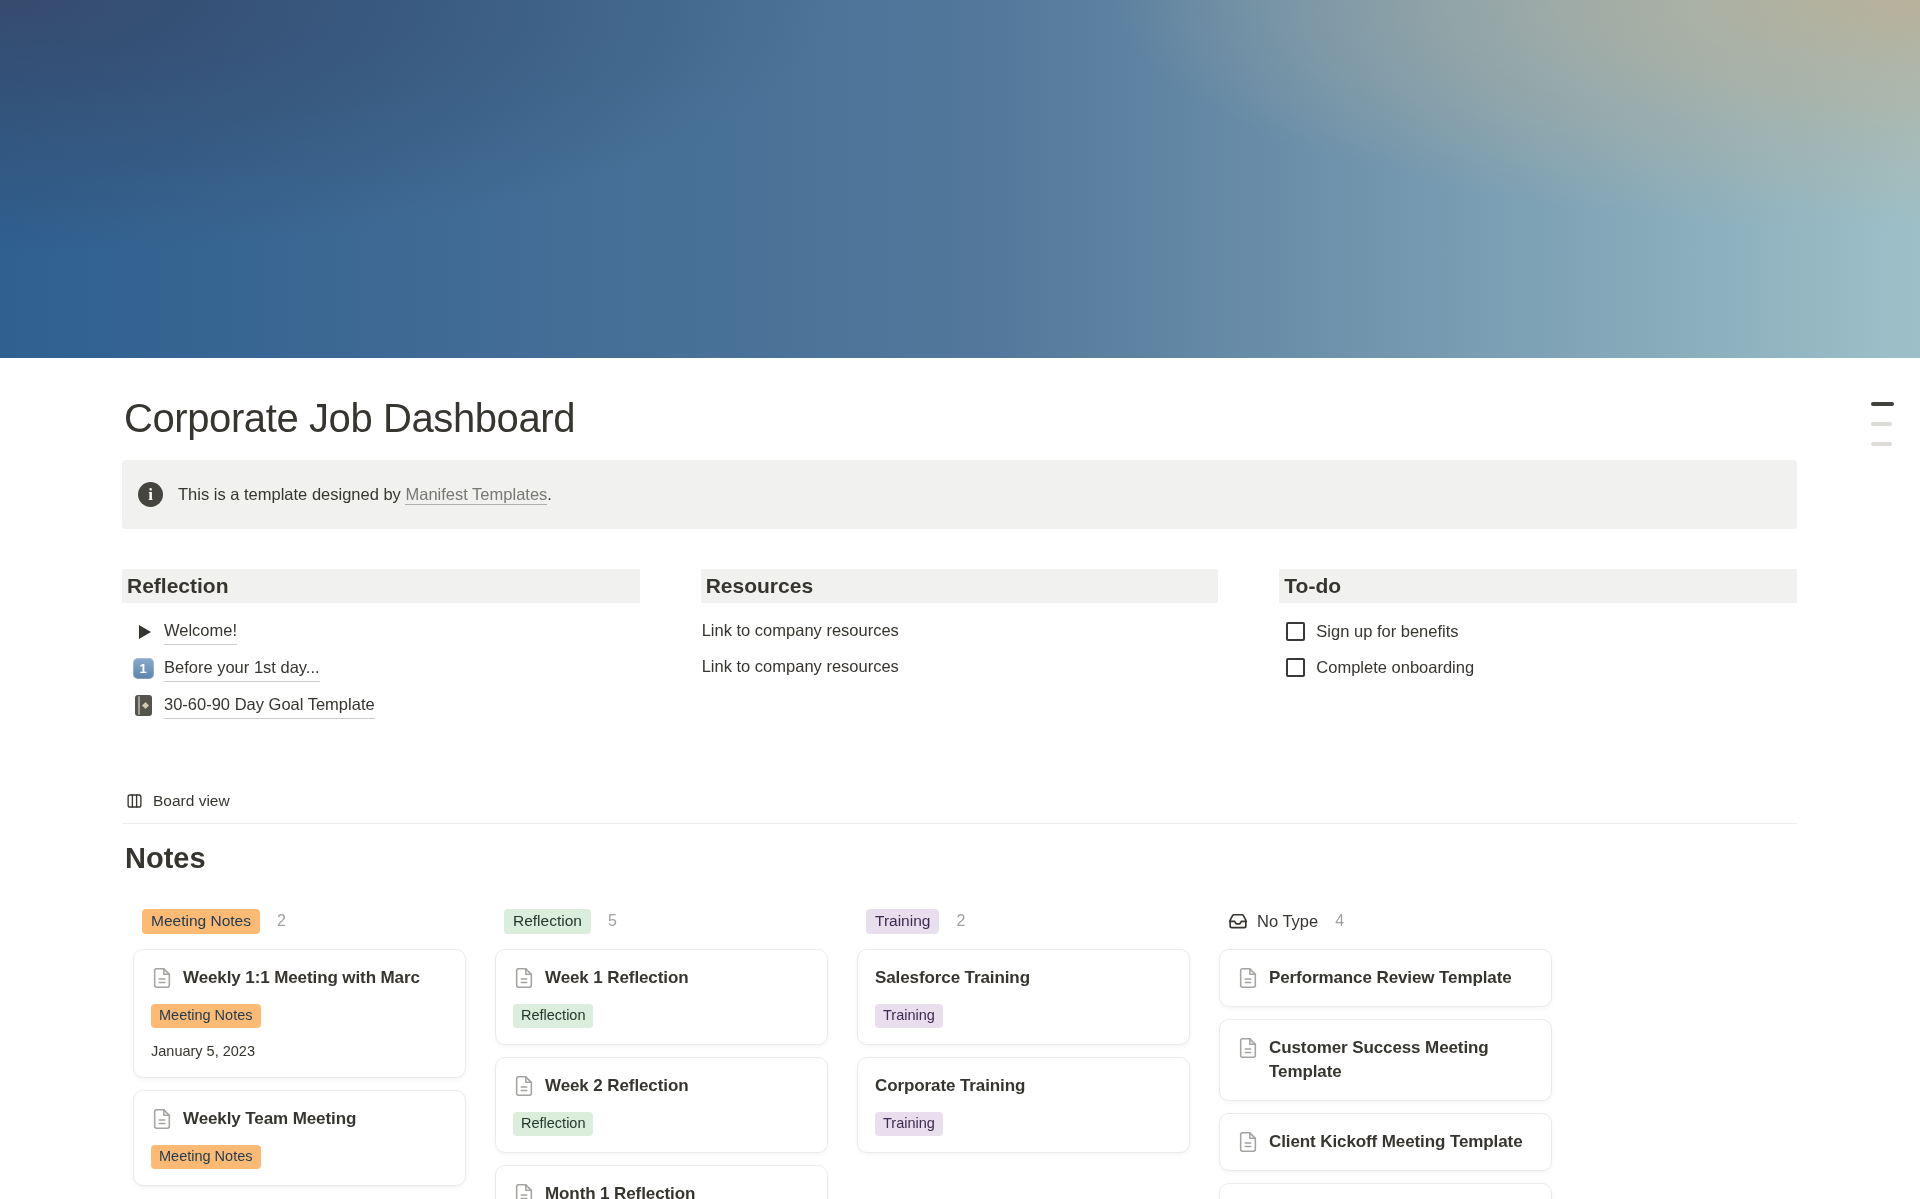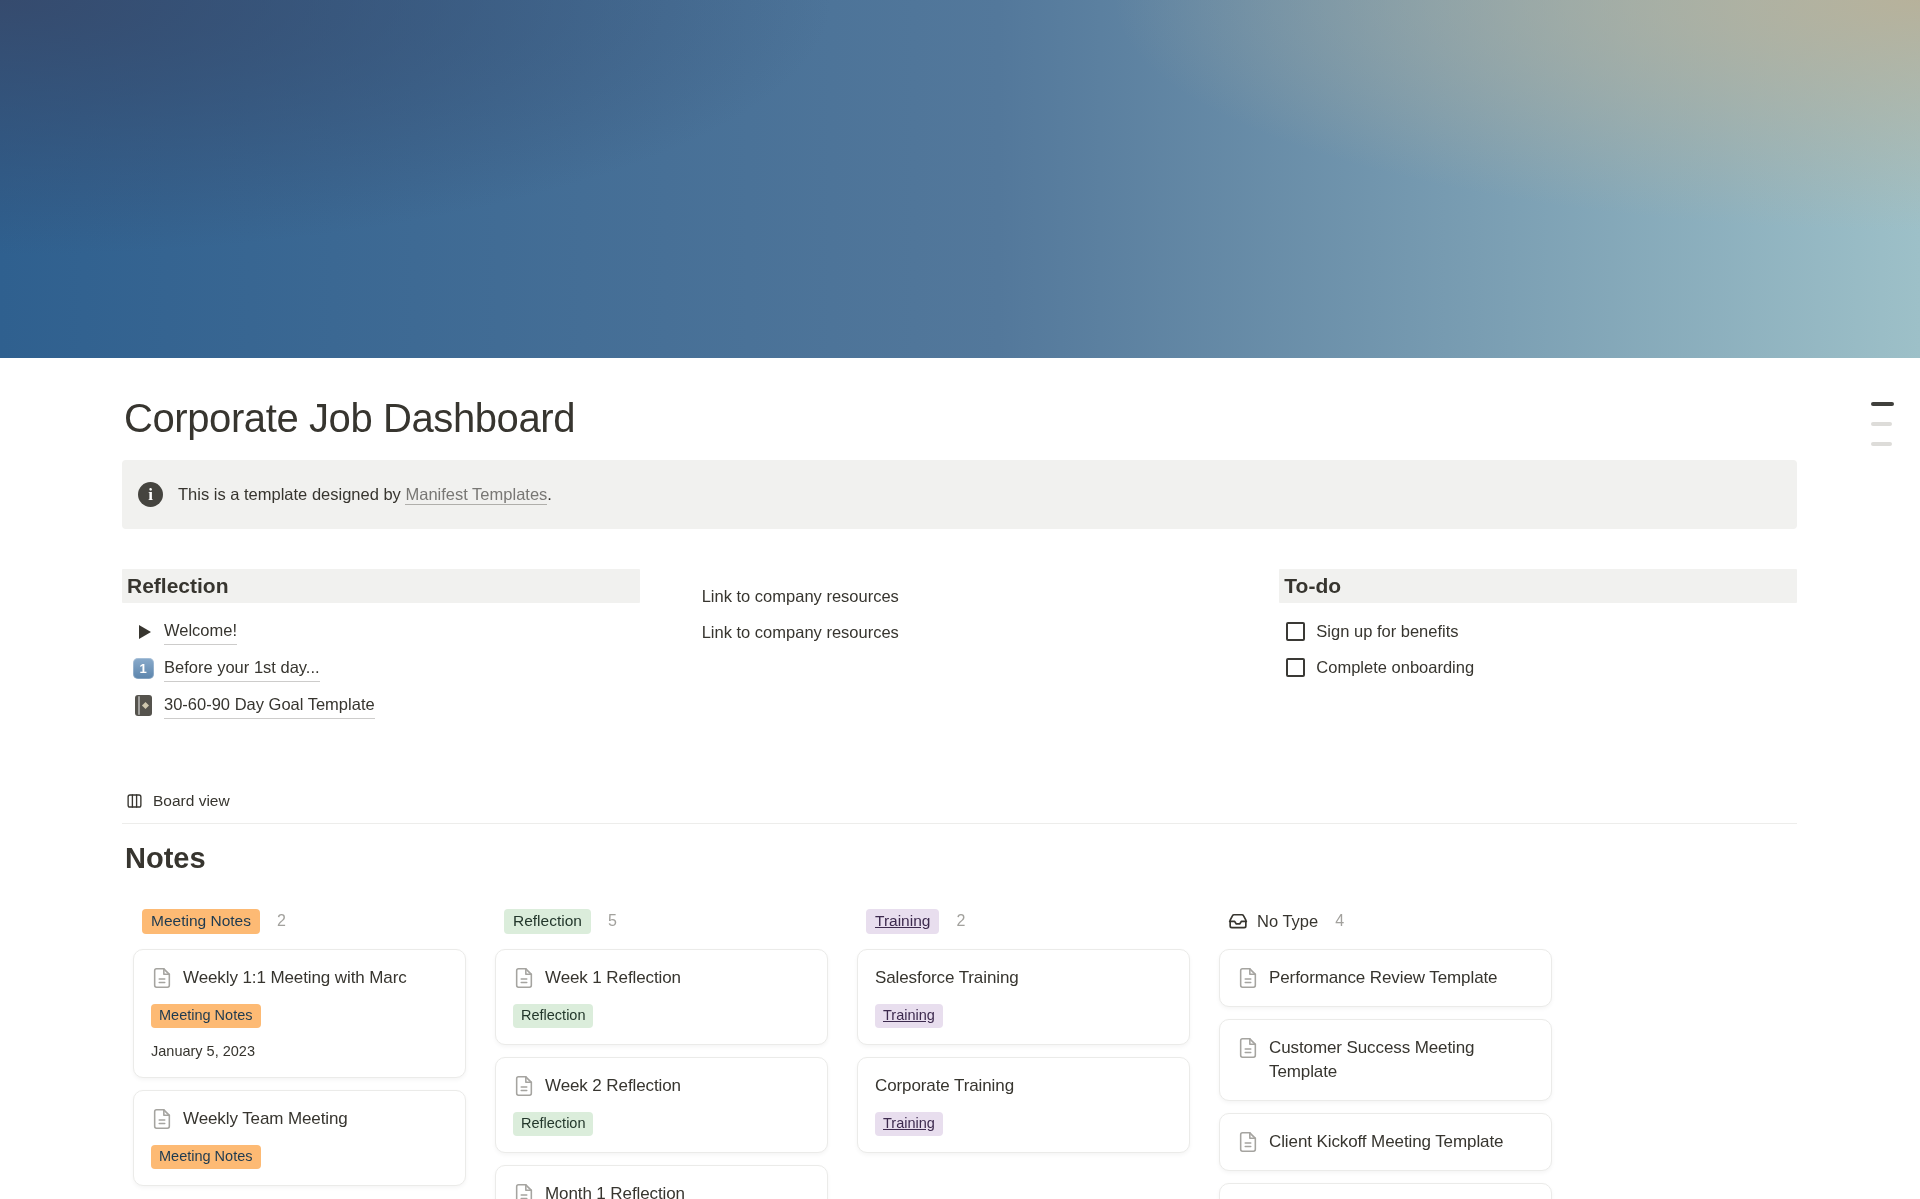--- a/index.html
+++ b/index.html
@@ -48,27 +48,27 @@
   .view-row{margin-top:67px;display:flex;align-items:center;gap:9px;padding:0 0 12px 3px;border-bottom:1px solid #ededeb;cursor:pointer;}
   .view-label{font-size:15.5px;font-weight:500;line-height:20px;}
   
   h2.notes-title{margin:17px 0 0 3px;font-size:29px;line-height:34px;font-weight:700;}
   .board{display:flex;gap:29px;margin-top:33px;margin-left:11px;}
   .bgroup{width:333px;flex:none;}
   .bgroup-header{display:flex;align-items:center;padding-left:9px;margin-bottom:15px;height:26px;}
   .pill{display:inline-block;font-size:15.5px;font-weight:500;line-height:20px;padding:2px 9px 3px;border-radius:4px;}
   .pill-blue,.tag-blue{background:#fdba74;color:#1d3a50;}
   .pill-green,.tag-green{background:#dbeddb;color:#23372b;}
-  .pill-purple,.tag-purple{background:#e8deee;color:#3d2a4e;text-decoration:underline;}
+  .pill-purple,.tag-purple{background:#e8deee;color:#3d2a4e;}
   .group-label-plain{font-size:16.5px;font-weight:500;margin-left:9px;}
   .gcount{margin-left:17px;font-size:16px;color:#a2a19d;}
   .card{background:#fff;border:1px solid #ebebe9;border-radius:10px;box-shadow:0 2px 4px rgba(15,15,15,0.045);padding:16px 17px;margin-bottom:12px;cursor:pointer;}
   .card-title-row{display:flex;gap:10px;align-items:flex-start;}
   .card-title-row svg{flex:none;margin-top:1px;}
-  .card-title{font-size:17px;font-weight:400;line-height:24px;letter-spacing:-0.1px;}
+  .card-title{font-size:17px;font-weight:700;line-height:24px;letter-spacing:-0.1px;}
   .card-tags{margin-top:14px;}
   .tag{display:inline-block;font-size:14.5px;line-height:19px;padding:2px 8px 3px;border-radius:4px;}
   .card-date{margin-top:13px;font-size:14.5px;line-height:20px;}
   .card.sliver{height:40px;margin-bottom:0;}
 </style>
 </head>
 <body>
 
 <div class="cover"></div>
 
@@ -108,20 +108,21 @@
               <span class="notebook">
                 <span class="nb-spine"></span>
                 <span class="nb-gem"></span>
               </span>
             </span>
             <span class="link-label">30-60-90 Day Goal Template</span>
           </div>
         </div>
       </div>
       <div class="col">
+        <div class="col-header">Resources</div>
         <div class="col-items">
           <div class="text-row">Link to company resources</div>
           <div class="text-row">Link to company resources</div>
         </div>
       </div>
       <div class="col">
         <div class="col-header">To-do</div>
         <div class="col-items">
           <div class="todo-row">
             <span class="checkbox"></span>

